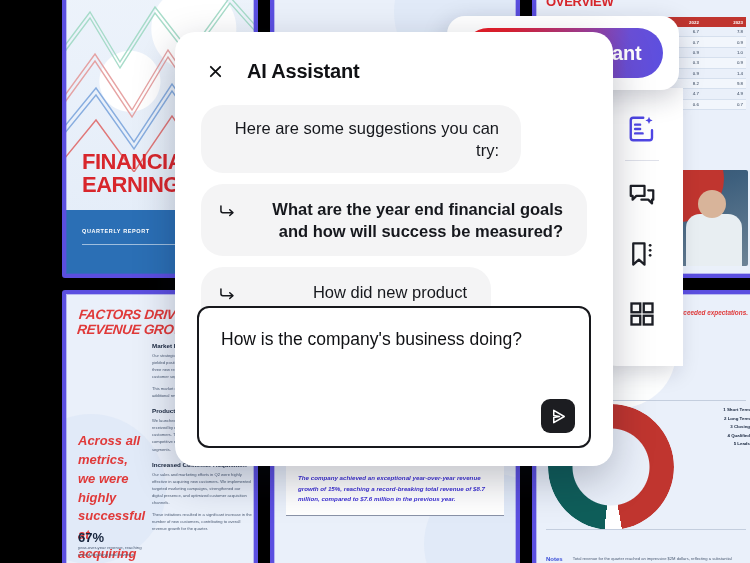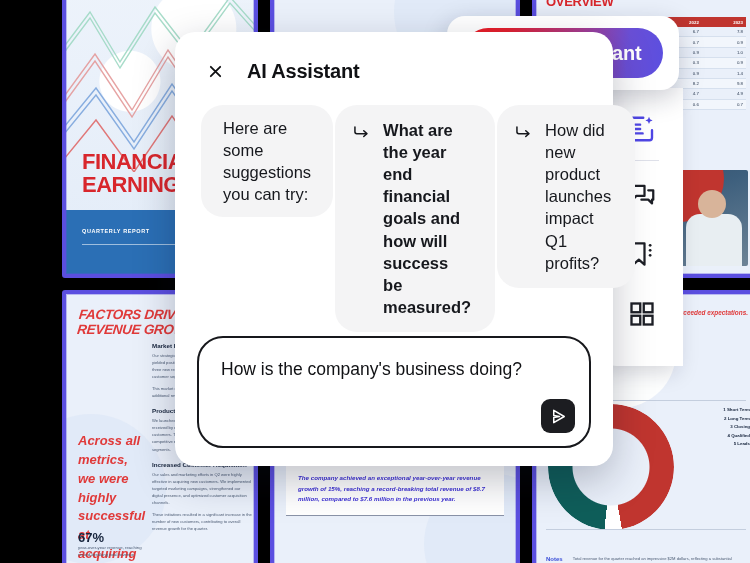--- a/index.html
+++ b/index.html
@@ -192,34 +192,34 @@
     box-shadow: 0 14px 40px rgba(16,18,44,.26);
     z-index: 70;
   }
   .panel-head { display: flex; align-items: center; gap: 22px; padding: 28px 0 0 30px; }
   .close-x {
     width: 20px; height: 20px; display: flex; align-items: center; justify-content: center;
     cursor: pointer; color: #111; font-size: 19px; line-height: 1; font-weight: 400;
   }
   .panel-title { font-size: 20px; font-weight: 700; color: #101114; letter-spacing: -.2px; }
 
-  .chips { padding: 22px 26px 0 26px; display: flex; flex-direction: row; align-items: flex-start; gap: 2px; }
+  .chips { padding: 22px 26px 0 26px; display: flex; flex-direction: column; align-items: flex-start; gap: 11px; text-align: right; }
   .chip {
     background: #f4f4f5; border-radius: 22px; color: #16181d;
     font-size: 16.5px; line-height: 1.34; padding: 12px 22px;
   }
   .chip.sugg { display: flex; gap: 13px; align-items: flex-start; padding: 14px 24px 14px 18px; cursor: pointer; }
   .chip.sugg .arrow { flex: 0 0 auto; padding-top: 4px; }
   .chip.c1 { max-width: 320px; }
   .chip.c2 { max-width: 392px; font-weight: bold; }
   .chip.c3 { max-width: 290px; }
 
   .composer {
-    position: absolute; left: 22px; right: 22px; bottom: 18px; height: 112px;
-    border: 2px solid #17181c; border-radius: 26px; background: #fff;
+    position: absolute; left: 22px; right: 22px; bottom: 18px; height: 142px;
+    border: 2px solid #17181c; border-radius: 12px; background: #fff;
   }
   .composer-text {
     position: absolute; left: 22px; top: 20px; right: 60px;
     font-size: 17.5px; color: #101114; line-height: 1.35;
   }
   .send-btn {
     position: absolute; right: 14px; bottom: 13px; width: 34px; height: 34px;
     background: #1c1d21; border-radius: 9px;
     display: flex; align-items: center; justify-content: center; cursor: pointer;
   }

